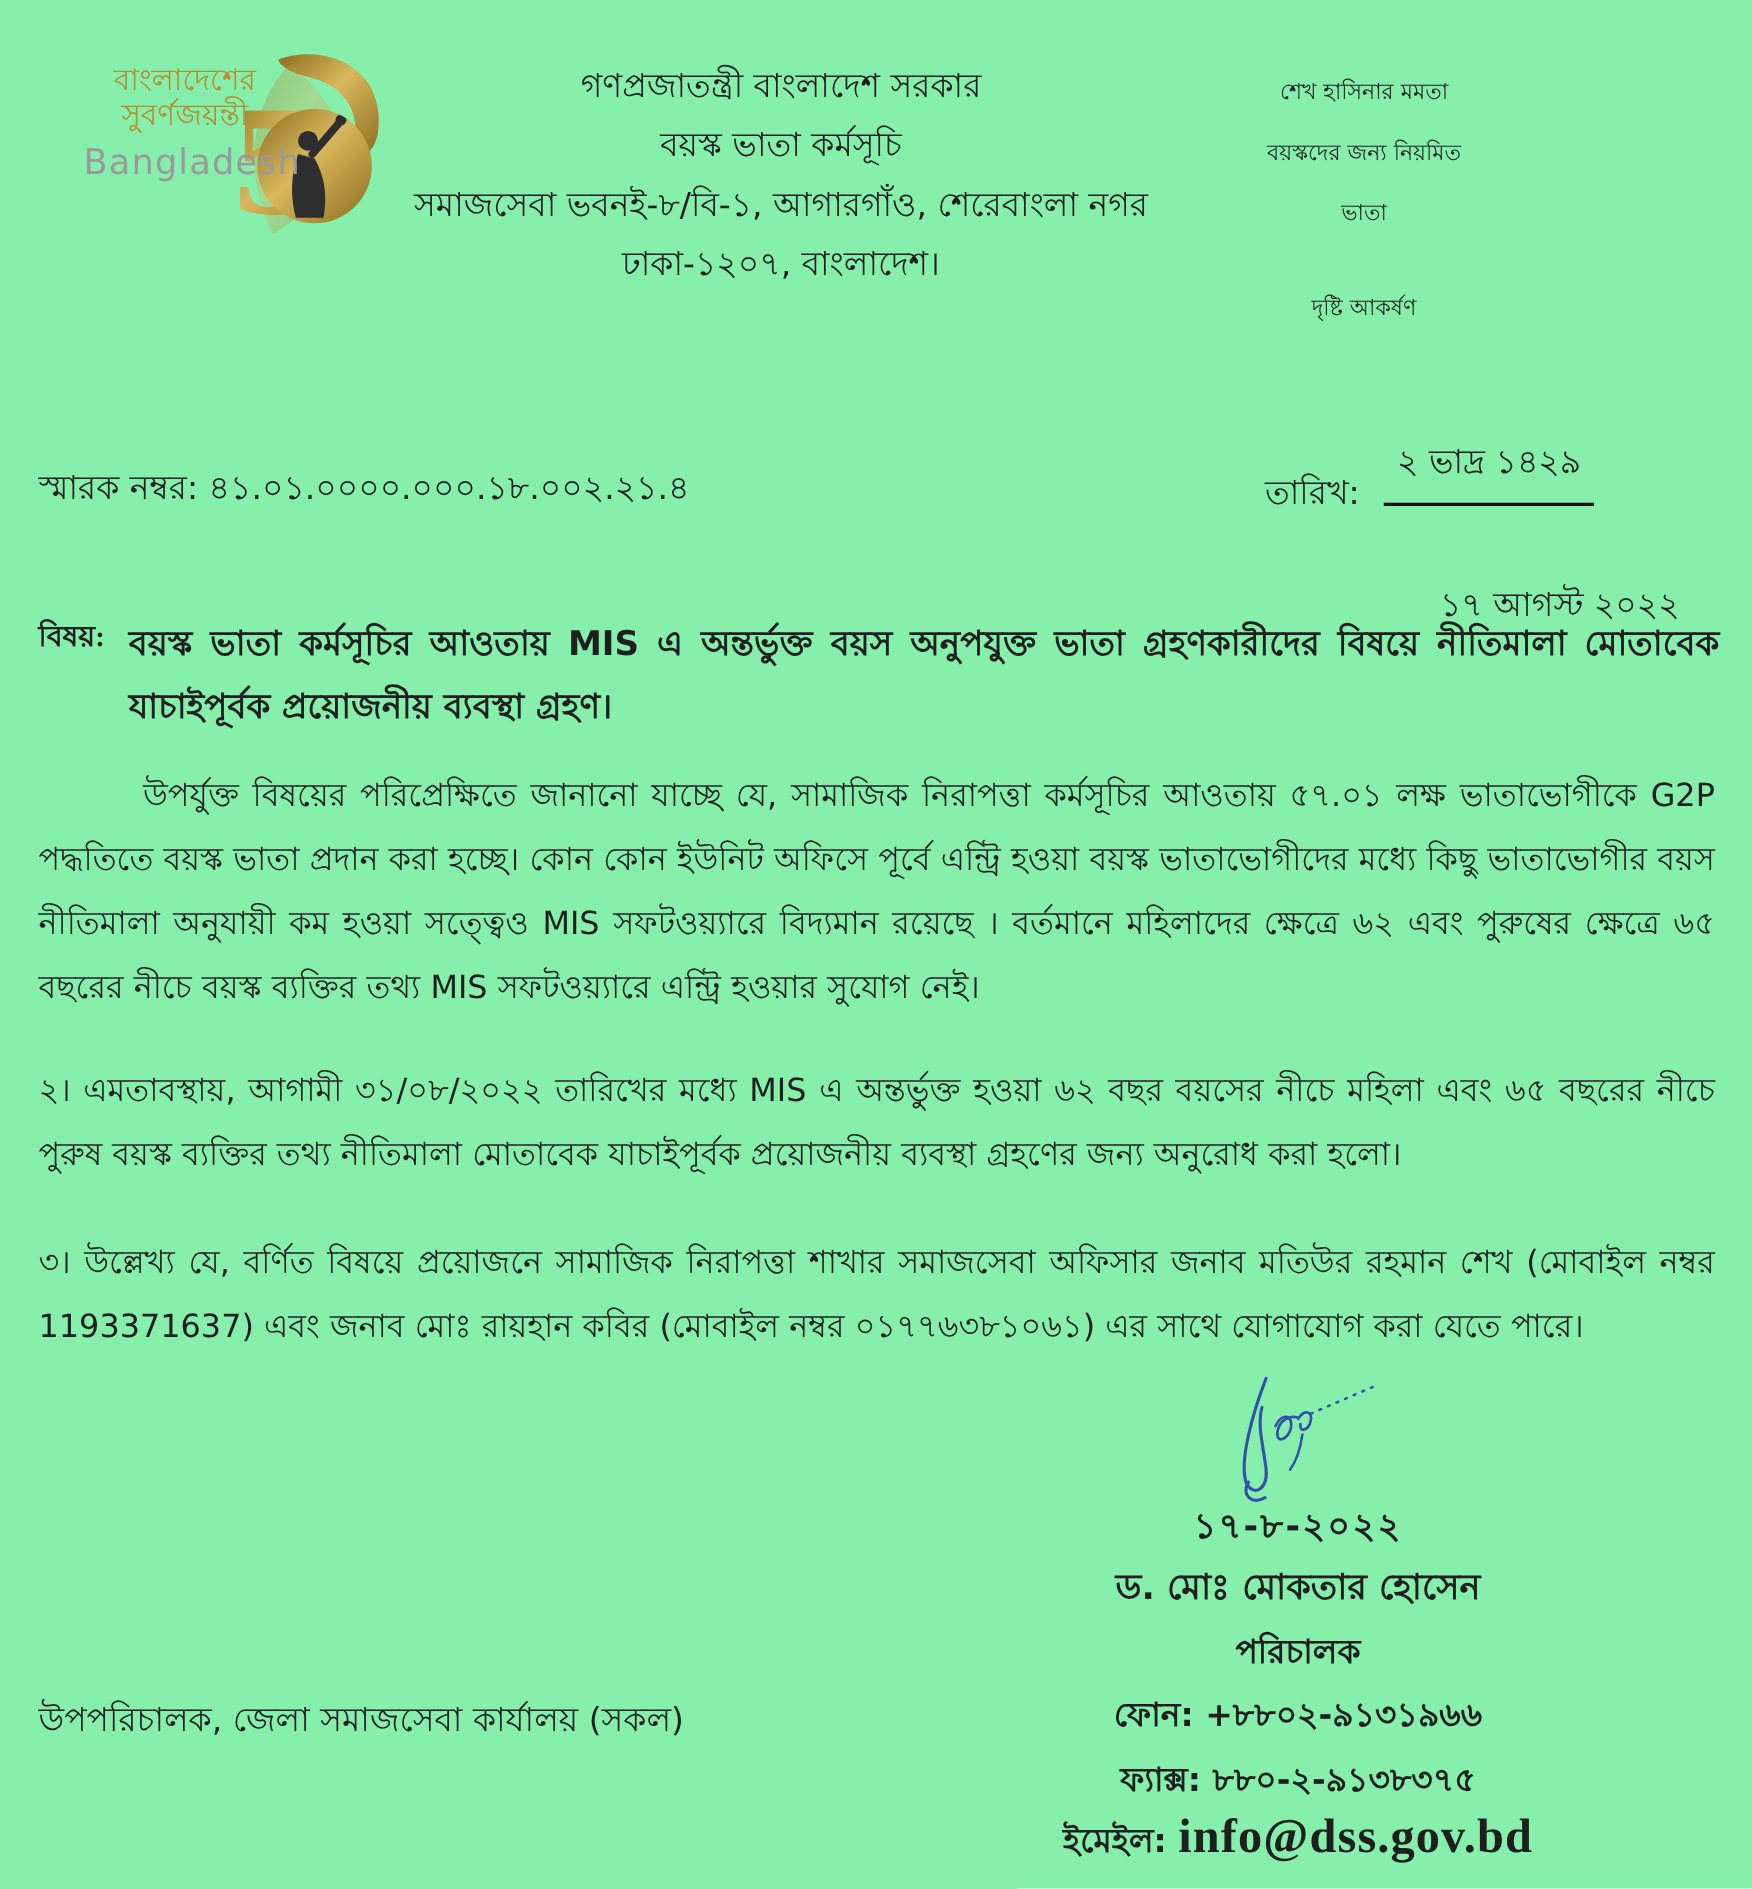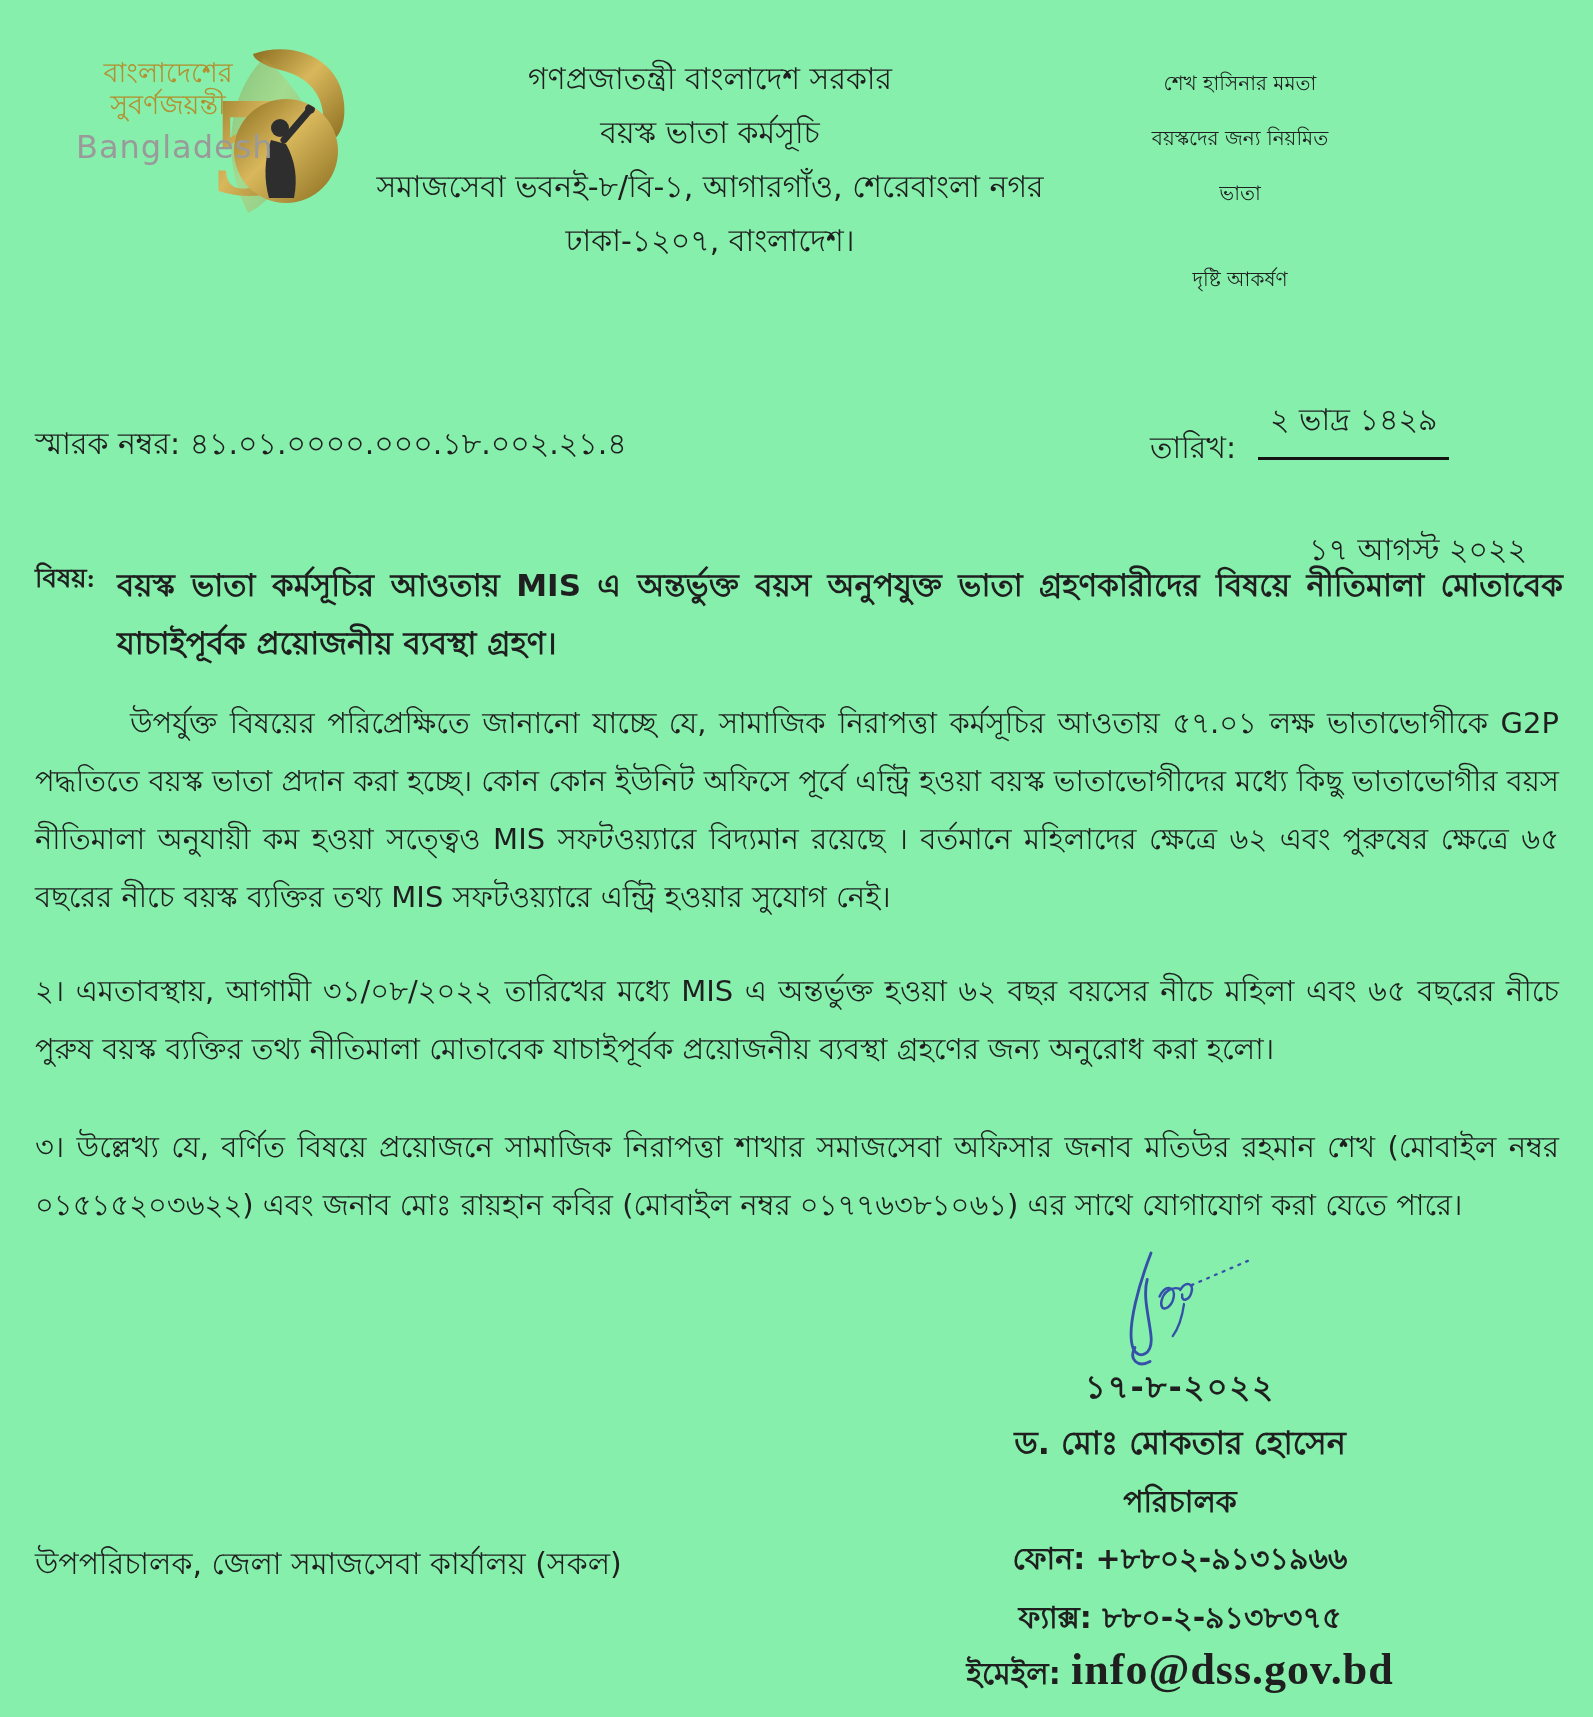--- a/index.html
+++ b/index.html
@@ -136,21 +136,21 @@
   <div class="date-bn bn">২ ভাদ্র ১৪২৯</div>
   <div class="date-en bn">১৭ আগস্ট ২০২২</div>
 
   <div class="subject">
     <span class="lbl bn">বিষয়:</span>
     <span class="txt bn">বয়স্ক ভাতা কর্মসূচির আওতায় MIS এ অন্তর্ভুক্ত বয়স অনুপযুক্ত ভাতা গ্রহণকারীদের বিষয়ে নীতিমালা মোতাবেক যাচাইপূর্বক প্রয়োজনীয় ব্যবস্থা গ্রহণ।</span>
   </div>
 
   <div class="para para1 bn">উপর্যুক্ত বিষয়ের পরিপ্রেক্ষিতে জানানো যাচ্ছে যে, সামাজিক নিরাপত্তা কর্মসূচির আওতায় ৫৭.০১ লক্ষ ভাতাভোগীকে G2P পদ্ধতিতে বয়স্ক ভাতা প্রদান করা হচ্ছে। কোন কোন ইউনিট অফিসে পূর্বে এন্ট্রি হওয়া বয়স্ক ভাতাভোগীদের মধ্যে কিছু ভাতাভোগীর বয়স নীতিমালা অনুযায়ী কম হওয়া সত্ত্বেও MIS সফটওয়্যারে বিদ্যমান রয়েছে । বর্তমানে মহিলাদের ক্ষেত্রে ৬২ এবং পুরুষের ক্ষেত্রে ৬৫ বছরের নীচে বয়স্ক ব্যক্তির তথ্য MIS সফটওয়্যারে এন্ট্রি হওয়ার সুযোগ নেই।</div>
   <div class="para para2 bn">২। এমতাবস্থায়, আগামী ৩১/০৮/২০২২ তারিখের মধ্যে MIS এ অন্তর্ভুক্ত হওয়া ৬২ বছর বয়সের নীচে মহিলা এবং ৬৫ বছরের নীচে পুরুষ বয়স্ক ব্যক্তির তথ্য নীতিমালা মোতাবেক যাচাইপূর্বক প্রয়োজনীয় ব্যবস্থা গ্রহণের জন্য অনুরোধ করা হলো।</div>
-  <div class="para para3 bn">৩। উল্লেখ্য যে, বর্ণিত বিষয়ে প্রয়োজনে সামাজিক নিরাপত্তা শাখার সমাজসেবা অফিসার জনাব মতিউর রহমান শেখ (মোবাইল নম্বর ০১৫১৫২০৩৬২২) এবং জনাব মোঃ রায়হান কবির (মোবাইল নম্বর ০১৭৭৬৩৮১০৬১) এর সাথে যোগাযোগ করা যেতে পারে।</div>
+  <div class="para para3 bn">৩। উল্লেখ্য যে, বর্ণিত বিষয়ে প্রয়োজনে সামাজিক নিরাপত্তা শাখার সমাজসেবা অফিসার জনাব মতিউর রহমান শেখ (মোবাইল নম্বর 1193371637) এবং জনাব মোঃ রায়হান কবির (মোবাইল নম্বর ০১৭৭৬৩৮১০৬১) এর সাথে যোগাযোগ করা যেতে পারে।</div>
 
   <svg class="sig-svg" viewBox="0 0 230 140">
     <g stroke="#3550a8" fill="none" stroke-linecap="round">
       <path d="M97,16 C86,44 70,96 78,117 C84,130 99,124 97,104 C95,84 88,62 93,44" stroke-width="3"></path>
       <path d="M80,116 C73,129 83,138 96,131" stroke-width="3"></path>
       <path d="M106,62 c7,-14 17,-10 15,1 c-2,12 -15,17 -13,4 c2,-10 11,-16 20,-13" stroke-width="2.6"></path>
       <path d="M128,55 c6,-10 14,-7 12,2 c-2,9 -11,12 -10,3" stroke-width="2.6"></path>
       <path d="M132,70 c-2,14 -6,26 -12,34" stroke-width="2.4"></path>
       <path d="M140,50 L205,22" stroke-width="2.4" stroke-dasharray="2 7"></path>
     </g>

